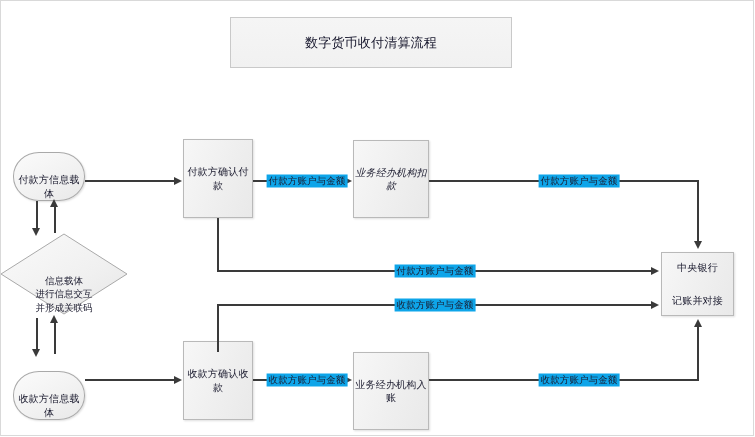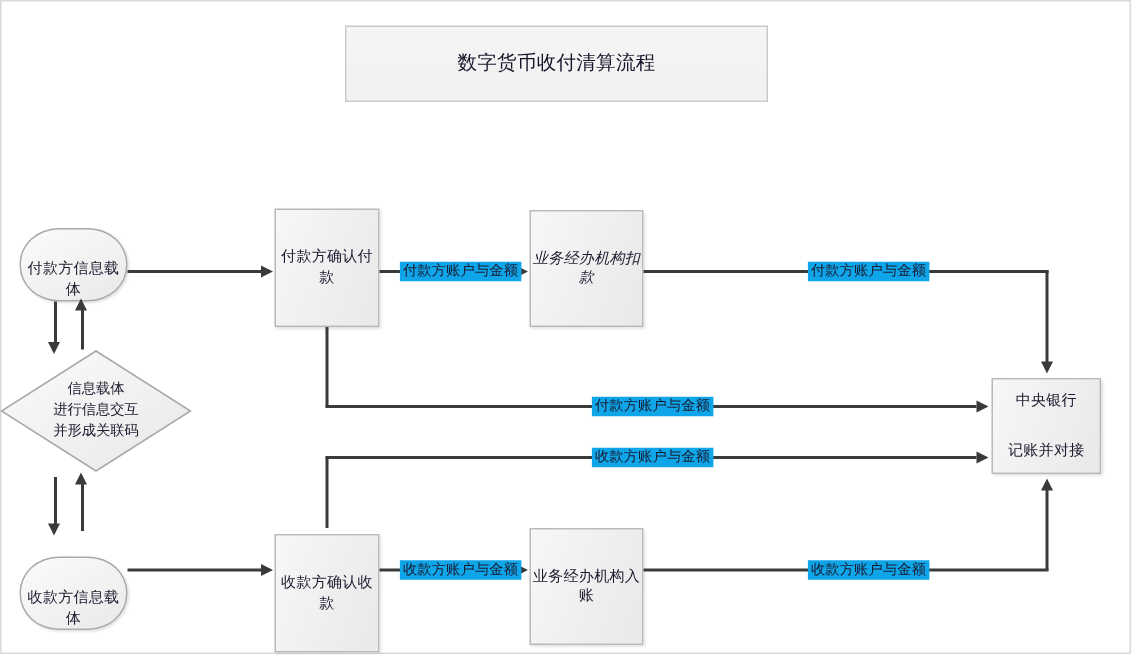--- a/index.html
+++ b/index.html
@@ -49,21 +49,21 @@
     box-shadow:1px 1px 2px rgba(0,0,0,0.13);
     align-items:flex-end;
   }
 
   .decision-wrap{position:absolute;}
   .decision-shape{
     position:absolute;left:0;top:0;width:100%;height:100%;
   }
   .decision-label{
     position:absolute;left:0;top:0;width:100%;height:100%;
-    display:flex;flex-direction:column;align-items:center;justify-content:center;
+    display:flex;flex-direction:column;align-items:center;justify-content:flex-end;
     font-size:9.5px;line-height:1.45;color:#1a1a2e;
     text-align:center;
   }
 
   
   .ln{position:absolute;background:#3a3a3a;}
   .ln.h{height:1.6px;}
   .ln.v{width:1.6px;}
 
   .arrow{position:absolute;width:0;height:0;}
@@ -120,21 +120,21 @@
   </div>
 
   <div class="node proc-box" style="left:183px;top:139px;width:70px;height:79px;">
     <span>付款方确认付款</span>
   </div>
 
   <div class="node proc-box" style="left:353px;top:140px;width:76px;height:78px;font-style:italic;">
     <span>业务经办机构扣款</span>
   </div>
 
-  <div class="node proc-box" style="left:183px;top:356px;width:70px;height:79px;font-family:Liberation Serif, serif;">
+  <div class="node proc-box" style="left:183px;top:341px;width:70px;height:79px;font-family:Liberation Serif, serif;">
     <span>收款方确认收款</span>
   </div>
 
   <div class="node proc-box" style="left:353px;top:352px;width:76px;height:78px;">
     <span>业务经办机构入账</span>
   </div>
 
   <div class="node proc-box" style="left:661px;top:252px;width:73px;height:64px;flex-direction:column;gap:19px;">
     <span>中央银行</span>
     <span>记账并对接</span>

